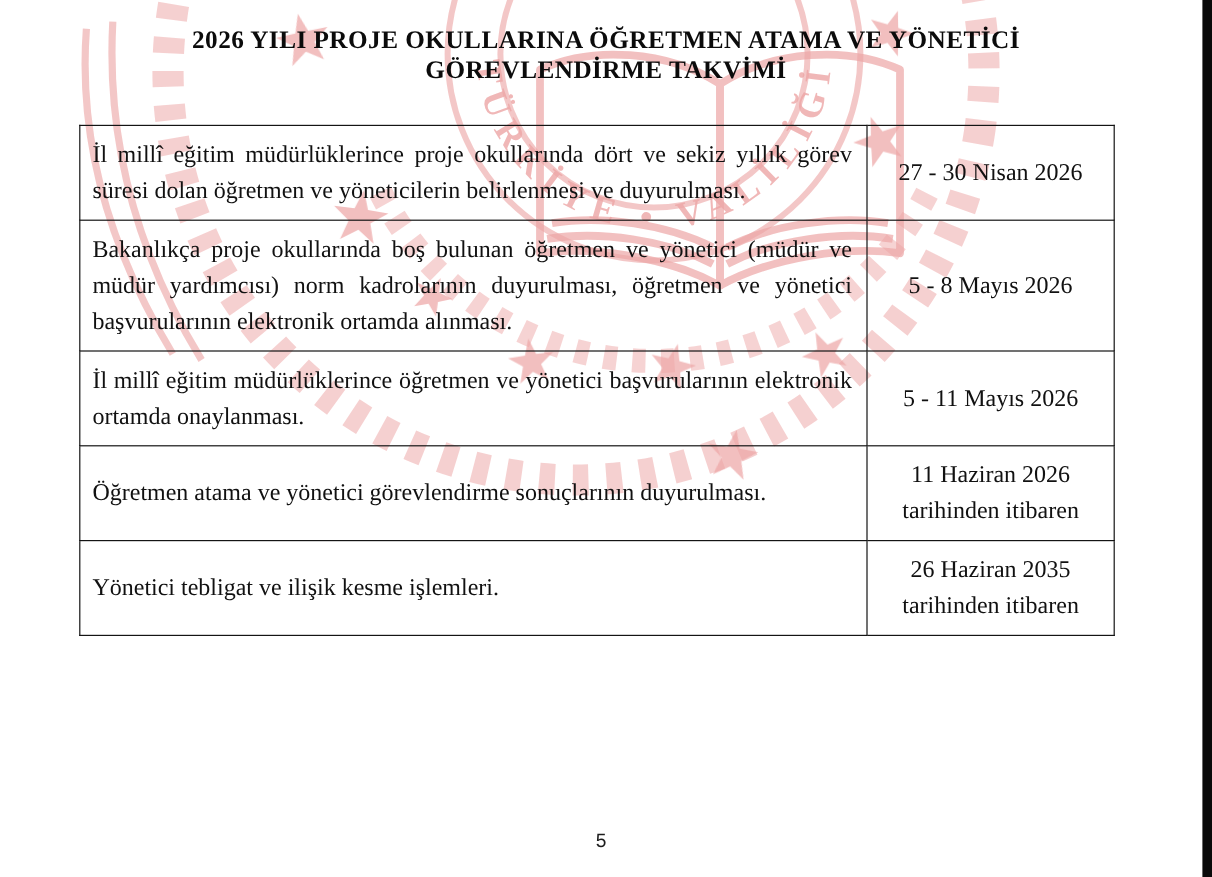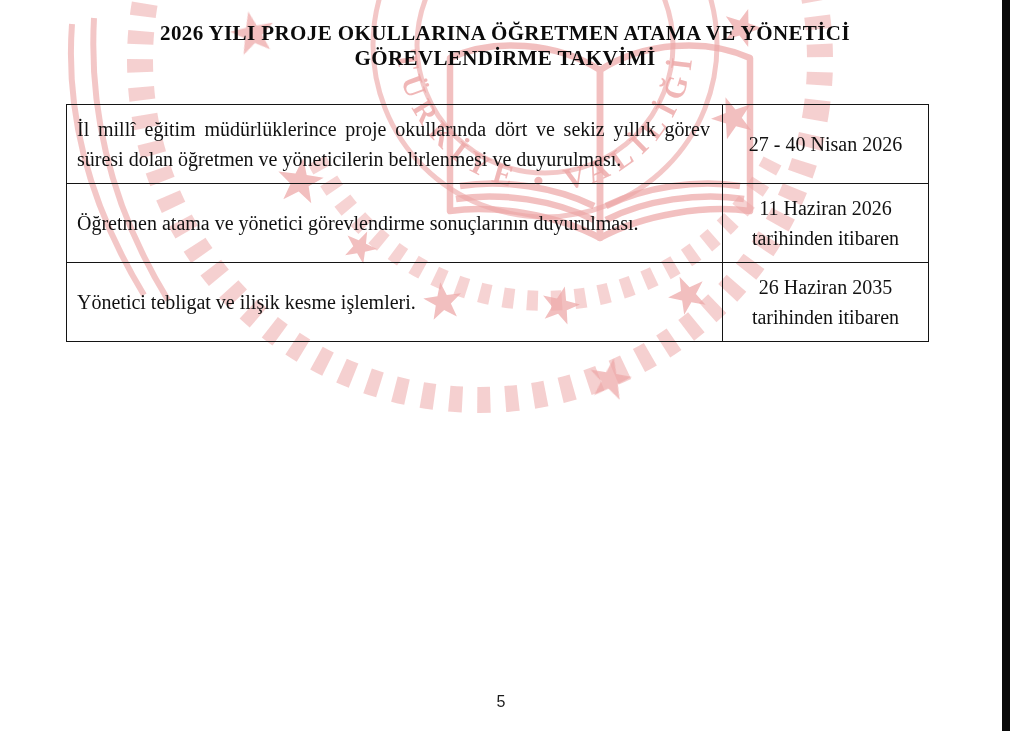--- a/index.html
+++ b/index.html
@@ -128,24 +128,32 @@
     </g>
   </svg>
 
   <div class="content">
     <h1 class="doc-title">2026 YILI PROJE OKULLARINA ÖĞRETMEN ATAMA VE YÖNETİCİ GÖREVLENDİRME TAKVİMİ</h1>
 
     <table class="schedule">
       <tbody>
   <tr>
     <td class="task-cell">İl millî eğitim müdürlüklerince proje okullarında dört ve sekiz yıllık görev süresi dolan öğretmen ve yöneticilerin belirlenmesi ve duyurulması.</td>
-    <td class="date-cell">27 - 40 Nisan 2026</td>
+    <td class="date-cell">27 - 30 Nisan 2026</td>
   </tr>
 
+  <tr>
+    <td class="task-cell">Bakanlıkça proje okullarında boş bulunan öğretmen ve yönetici (müdür ve müdür yardımcısı) norm kadrolarının duyurulması, öğretmen ve yönetici başvurularının elektronik ortamda alınması.</td>
+    <td class="date-cell">5 - 8 Mayıs 2026</td>
+  </tr>
 
+  <tr>
+    <td class="task-cell">İl millî eğitim müdürlüklerince öğretmen ve yönetici başvurularının elektronik ortamda onaylanması.</td>
+    <td class="date-cell">5 - 11 Mayıs 2026</td>
+  </tr>
 
   <tr>
     <td class="task-cell">Öğretmen atama ve yönetici görevlendirme sonuçlarının duyurulması.</td>
     <td class="date-cell">11 Haziran 2026 tarihinden itibaren</td>
   </tr>
 
   <tr>
     <td class="task-cell">Yönetici tebligat ve ilişik kesme işlemleri.</td>
     <td class="date-cell">26 Haziran 2035 tarihinden itibaren</td>
   </tr>

